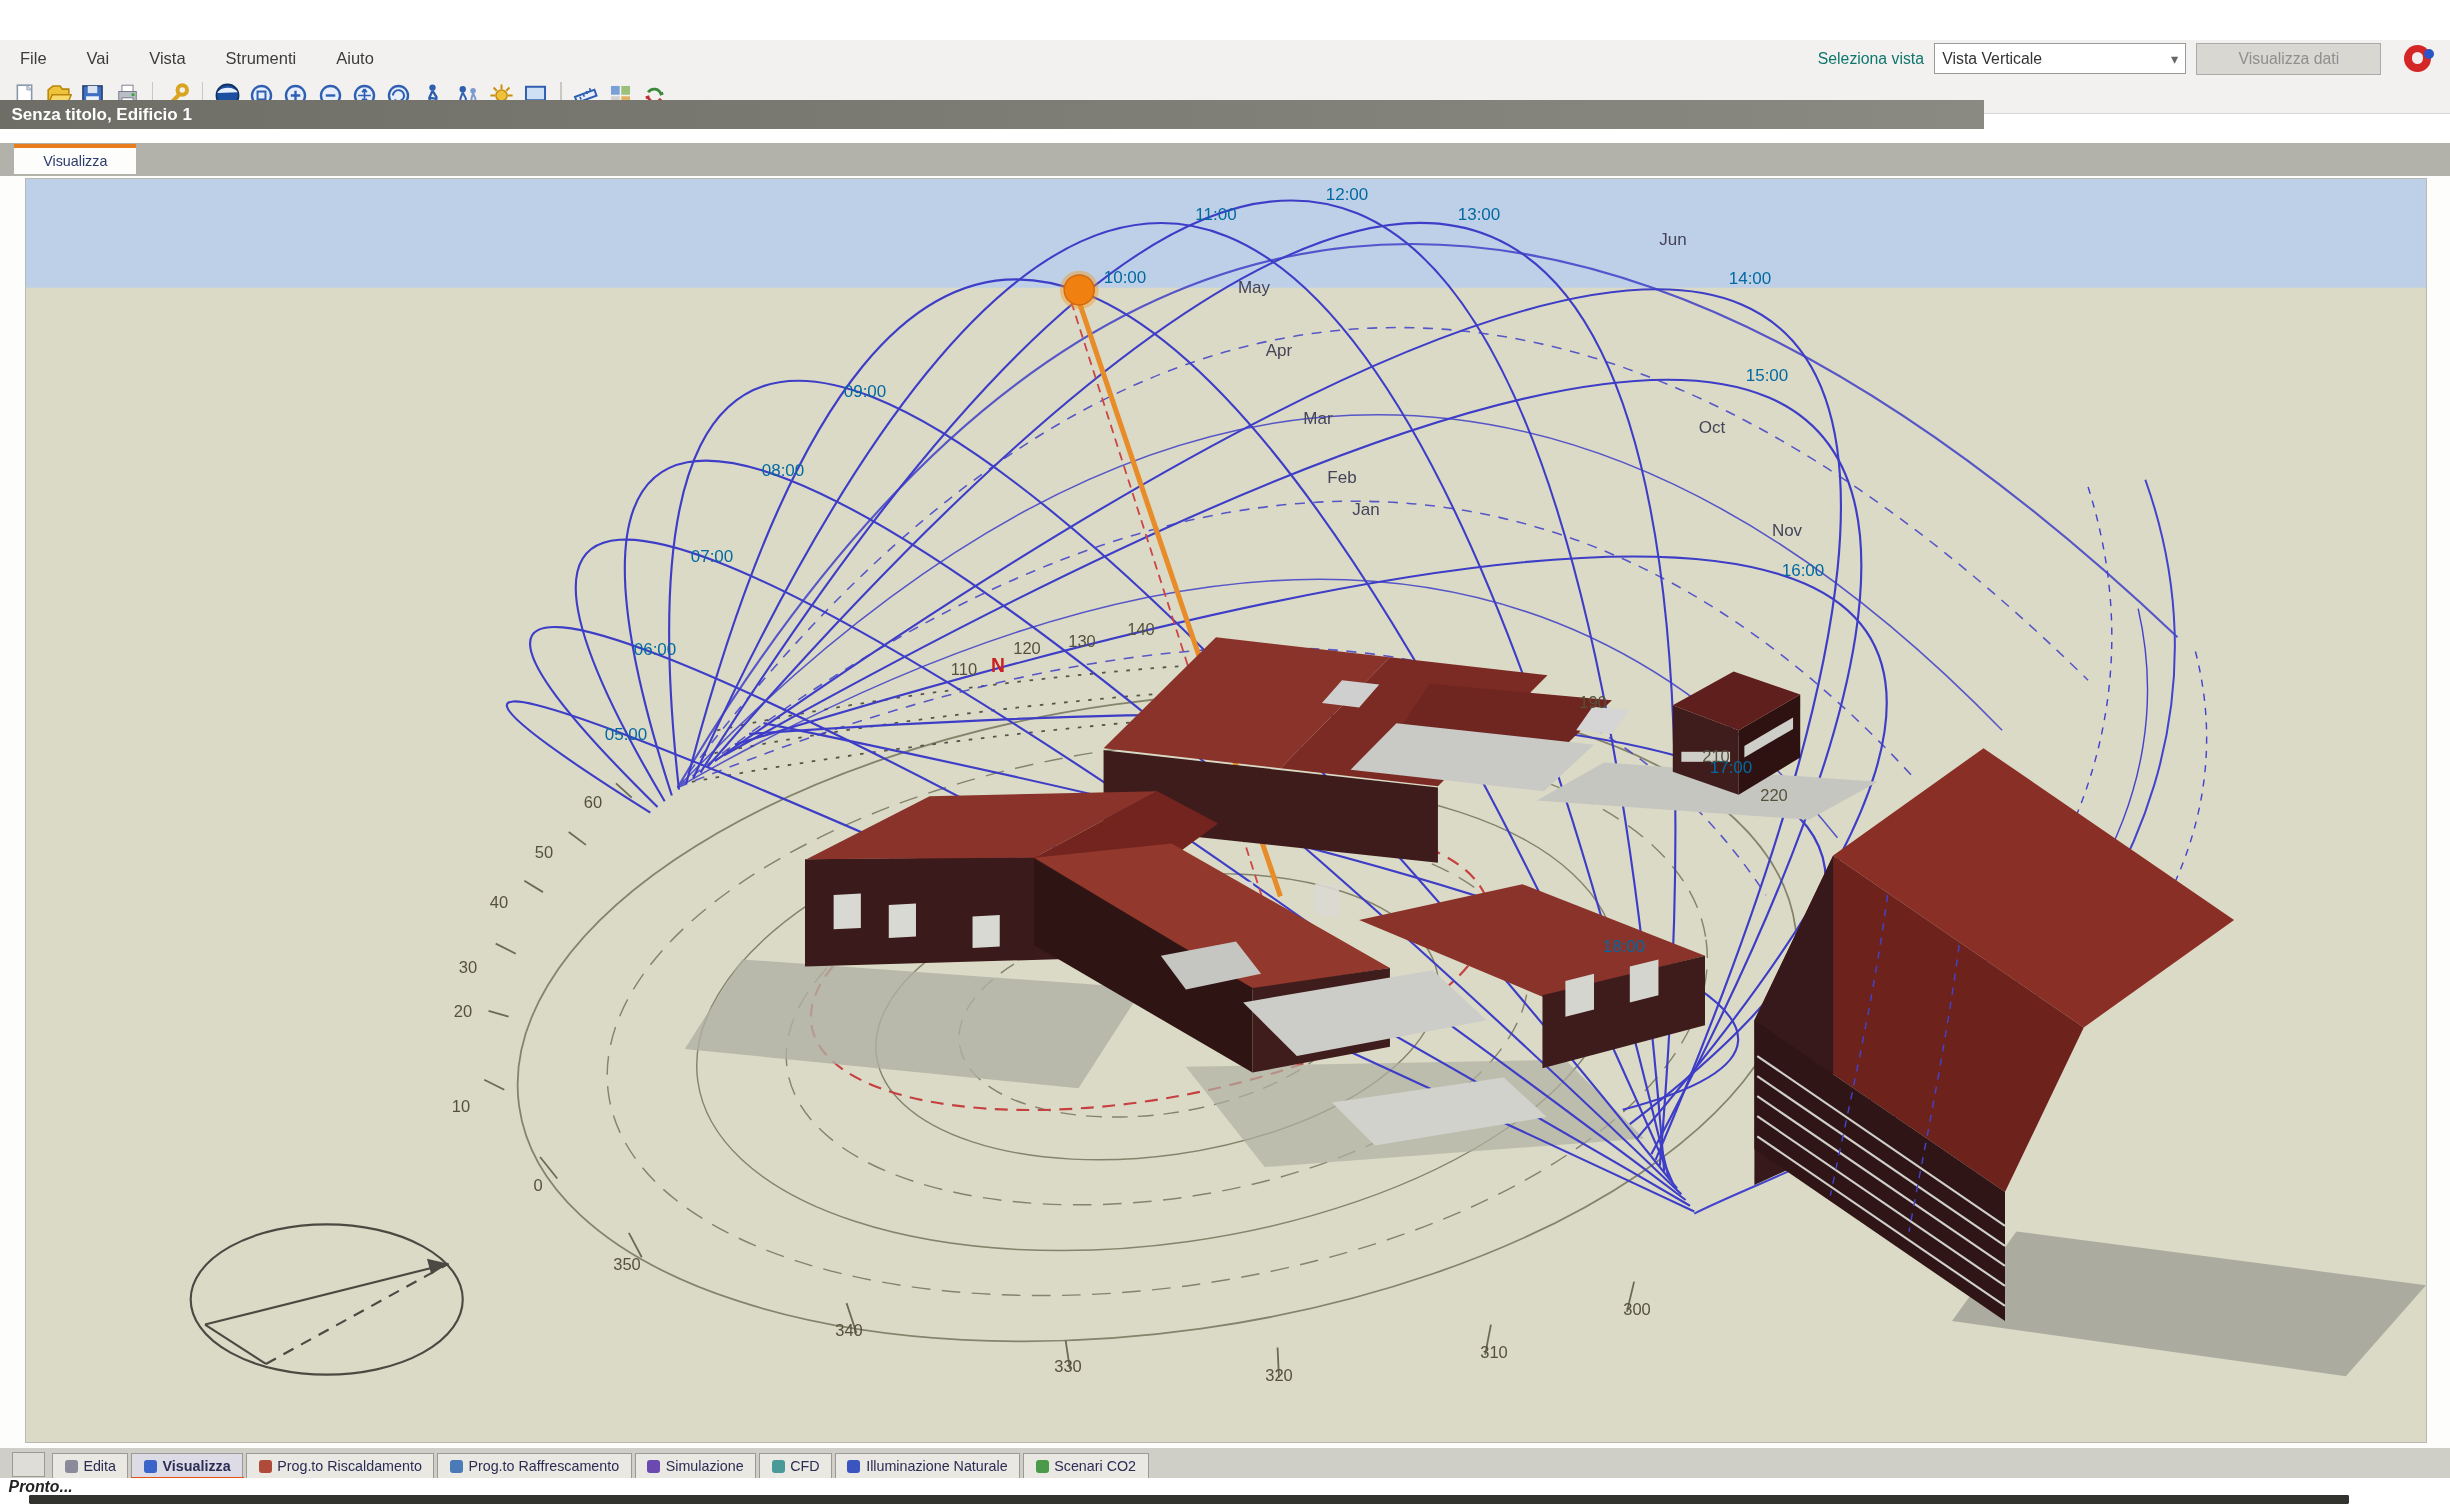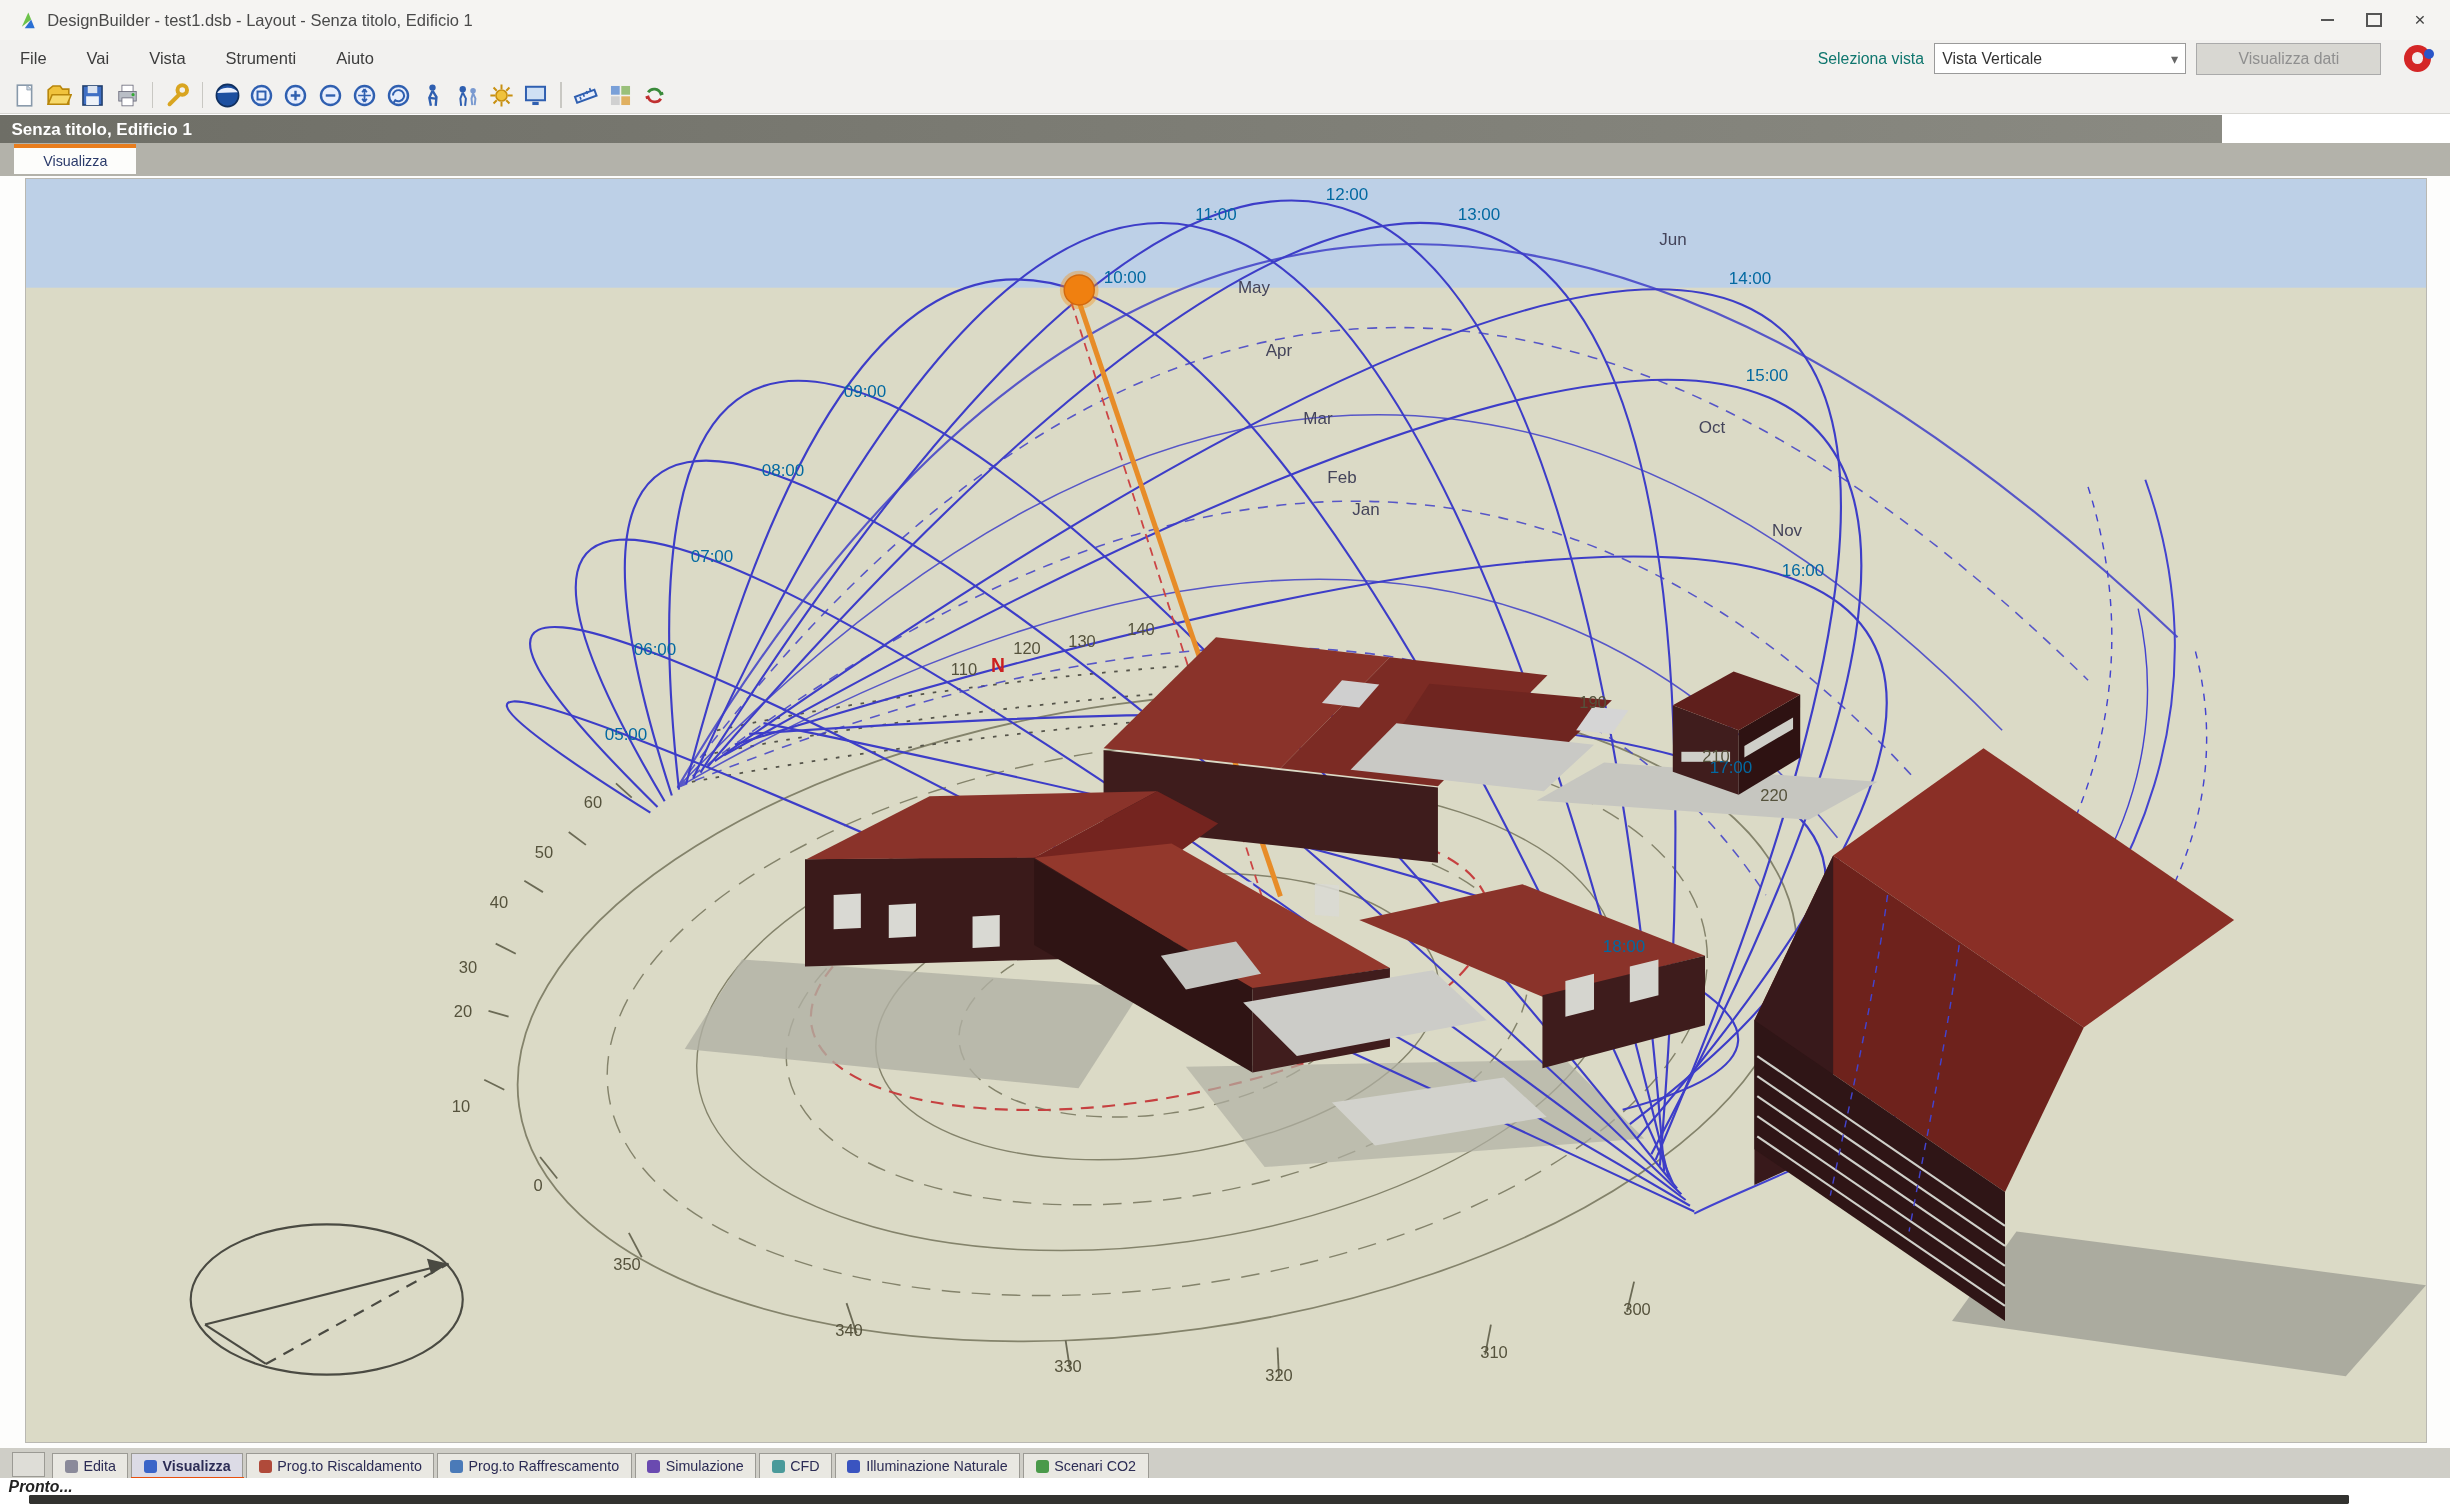--- a/index.html
+++ b/index.html
@@ -28,21 +28,21 @@
   #record-icon{width:27px;height:27px;border-radius:50%;background:#d42626;position:relative;margin-left:13px;}
   #record-icon::after{content:"";position:absolute;right:-2.9px;top:4.3px;width:10px;height:10px;border-radius:50%;background:#2a55c8;}
   #record-icon::before{content:"";position:absolute;left:7.2px;top:7.2px;width:11.5px;height:11.5px;border-radius:50%;background:#f3eded;}
   
   #toolbar{position:absolute;left:0;top:77px;width:2450px;height:37px;background:#f2f1ef;
            border-bottom:1.4px solid #d8d7d3;display:flex;align-items:center;padding-left:7.2px;box-sizing:border-box;}
   .tbicon{width:31.5px;height:31.5px;margin:0 1.4px;display:flex;align-items:center;justify-content:center;}
   .tbicon svg{width:27px;height:27px;}
   .tbsep{width:1.4px;height:26px;background:#c9c8c3;margin:0 7.2px;}
   
-  #docheader{position:absolute;left:0;top:115px;width:2222px;height:29px;
+  #docheader{position:absolute;left:0;top:100px;width:1984px;height:29px;
              background:linear-gradient(90deg,#6e6e66,#8a8a82);display:flex;align-items:center;}
   #docheader span{margin-left:11.5px;color:#fff;font-weight:bold;font-size:17px;}
   #tabstrip{position:absolute;left:0;top:143px;width:2450px;height:33px;background:#b3b2aa;}
   #viewtab{position:absolute;left:14.3px;top:1.4px;width:122px;height:30px;background:#fdfdfb;
            border-top:4.3px solid #e87d1e;box-sizing:border-box;display:flex;align-items:center;justify-content:center;
            font-size:14.3px;color:#2b3b6b;}
   
   #vpouter{position:absolute;left:0;top:176px;width:2450px;height:1272px;background:#fdfdfc;}
   #vp{position:absolute;left:26px;top:2.9px;width:2400px;height:1263px;background:#dbdac6;overflow:hidden;
       outline:0.7px solid #b9b8b2;}
@@ -64,36 +64,20 @@
   
   #statusbar{position:absolute;left:0;top:1478px;width:2450px;height:33px;background:#ffffff;font-style:italic;}
   #statustext{position:absolute;left:8.6px;top:0;font-size:15.8px;font-weight:bold;color:#222;}
   #busyband{position:absolute;left:29px;top:17px;width:2320px;height:9.3px;background:#32322f;border-radius:1.4px;}
 </style>
 </head>
 <body>
 
 <div id="app">
 
-  <div id="titlebar">
-    <svg id="appicon" viewBox="0 0 26 26">
-      <polygon points="4,22 13,2 17,12" fill="#6cc24a"></polygon>
-      <polygon points="8,24 17,12 22,24" fill="#2a6fd4"></polygon>
-    </svg>
-    <span id="title">DesignBuilder - test1.dsb - Layout - Senza titolo, Edificio 1</span>
-    <div id="wincontrols">
-      <div class="winbtn">
-          <span class="minglyph"></span>
-        </div>
-      <div class="winbtn">
-          <span class="maxglyph"></span>
-        </div>
-      <div class="winbtn">×</div>
-    </div>
-  </div>
 
   <div id="menurow">
       <div class="menuitem">File</div>
       <div class="menuitem">Vai</div>
       <div class="menuitem">Vista</div>
       <div class="menuitem">Strumenti</div>
       <div class="menuitem">Aiuto</div>
     </div>
   <div id="viewctl">
     <span id="viewctl-label">Seleziona vista</span>

